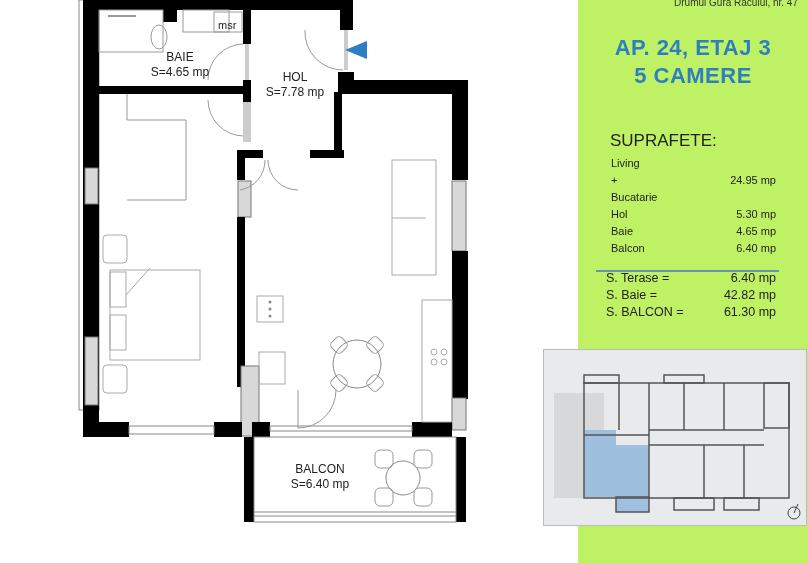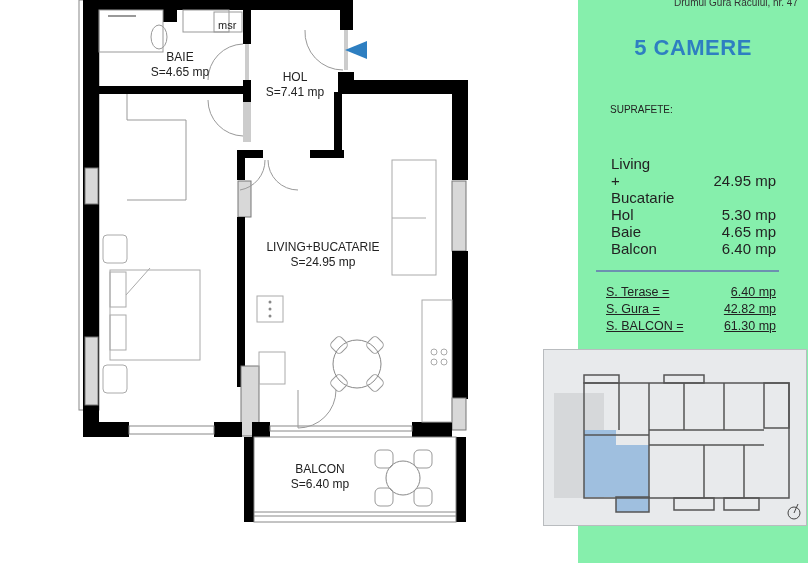--- a/index.html
+++ b/index.html
@@ -1,26 +1,26 @@
 <!DOCTYPE html>
 <html><head>
 <meta charset="utf-8">
 <style>
   html,body{margin:0;padding:0;background:#ffffff;}
   body{width:808px;height:563px;position:relative;overflow:hidden;font-family:"Liberation Sans",sans-serif;}
   .plan{position:absolute;left:0;top:0;width:560px;height:563px;}
   .room-label{position:absolute;font-size:12px;color:#222;text-align:center;line-height:15px;white-space:nowrap;}
-  .panel{position:absolute;left:578px;top:0;width:230px;height:563px;background:#86efac;}
+  .panel{position:absolute;left:578px;top:0;width:230px;height:563px;background:#bef264;}
   .address{position:absolute;right:10px;top:-3px;font-size:10px;color:#333;}
   .apt-title{position:absolute;left:0;width:230px;top:34px;text-align:center;color:#2e7fc1;font-weight:bold;font-size:22px;line-height:28px;letter-spacing:0.5px;}
-  .sup-title{position:absolute;left:32px;top:104px;font-size:10px;color:#222;}
-  .area-table{position:absolute;left:33px;top:155px;width:165px;font-size:15px;color:#222;line-height:17px;}
+  .sup-title{position:absolute;left:32px;top:131px;font-size:17px;color:#222;}
+  .area-table{position:absolute;left:33px;top:155px;width:165px;font-size:11px;color:#222;line-height:17px;}
   .area-row{display:flex;justify-content:space-between;}
   .divider{position:absolute;left:18px;top:270px;width:183px;height:2px;background:#6c90b0;}
-  .totals{position:absolute;left:28px;top:284px;width:170px;font-size:12.5px;color:#222;line-height:17px;text-decoration:underline;}
+  .totals{position:absolute;left:28px;top:270px;width:170px;font-size:12.5px;color:#222;line-height:17px;}
   .keyplan{position:absolute;left:543px;top:349px;width:262px;height:175px;background:#e8eaec;border:1px solid #b9bcbf;}
   .entry-arrow{position:absolute;left:345px;top:41px;width:0;height:0;border-top:9px solid transparent;border-bottom:9px solid transparent;border-right:22px solid #2e7fc1;}
 </style>
 </head>
 <body>
 
 <div class="plan">
   <svg width="560" height="563" viewBox="0 0 560 563">
 
     <rect x="79" y="0" width="20" height="410" fill="none" stroke="#888" stroke-width="1"></rect>
@@ -119,35 +119,32 @@
   <div class="entry-arrow"></div>
 
   <div class="room-label" style="left:218px;top:18px;font-size:11px;">msr</div>
 
   <div class="room-label" style="left:130px;top:50px;width:100px;">
     <div>BAIE</div>
     <div>S=4.65 mp</div>
   </div>
   <div class="room-label" style="left:245px;top:70px;width:100px;">
     <div>HOL</div>
-    <div>S=7.41 mp</div>
-  </div>
-  <div class="room-label" style="left:258px;top:240px;width:130px;">
-    <div>LIVING+BUCATARIE</div>
-    <div>S=24.95 mp</div>
+    <div>S=7.78 mp</div>
   </div>
   <div class="room-label" style="left:270px;top:462px;width:100px;">
     <div>BALCON</div>
     <div>S=6.40 mp</div>
   </div>
 </div>
 
 <div class="panel">
   <div class="address">Drumul Gura Racului, nr. 47</div>
   <div class="apt-title">
+    <div>AP. 24, ETAJ 3</div>
     <div>5 CAMERE</div>
   </div>
   <div class="sup-title">SUPRAFETE:</div>
   <div class="area-table">
     <div class="area-row">
         <span>Living</span>
         <span></span>
       </div>
     <div class="area-row">
         <span>+</span>
@@ -170,21 +167,21 @@
         <span>6.40 mp</span>
       </div>
   </div>
   <div class="divider"></div>
   <div class="totals">
     <div class="area-row">
         <span>S. Terase =</span>
         <span>6.40 mp</span>
       </div>
     <div class="area-row">
-        <span>S. Gura =</span>
+        <span>S. Baie =</span>
         <span>42.82 mp</span>
       </div>
     <div class="area-row">
         <span>S. BALCON =</span>
         <span>61.30 mp</span>
       </div>
   </div>
 </div>
 
 <div class="keyplan">

